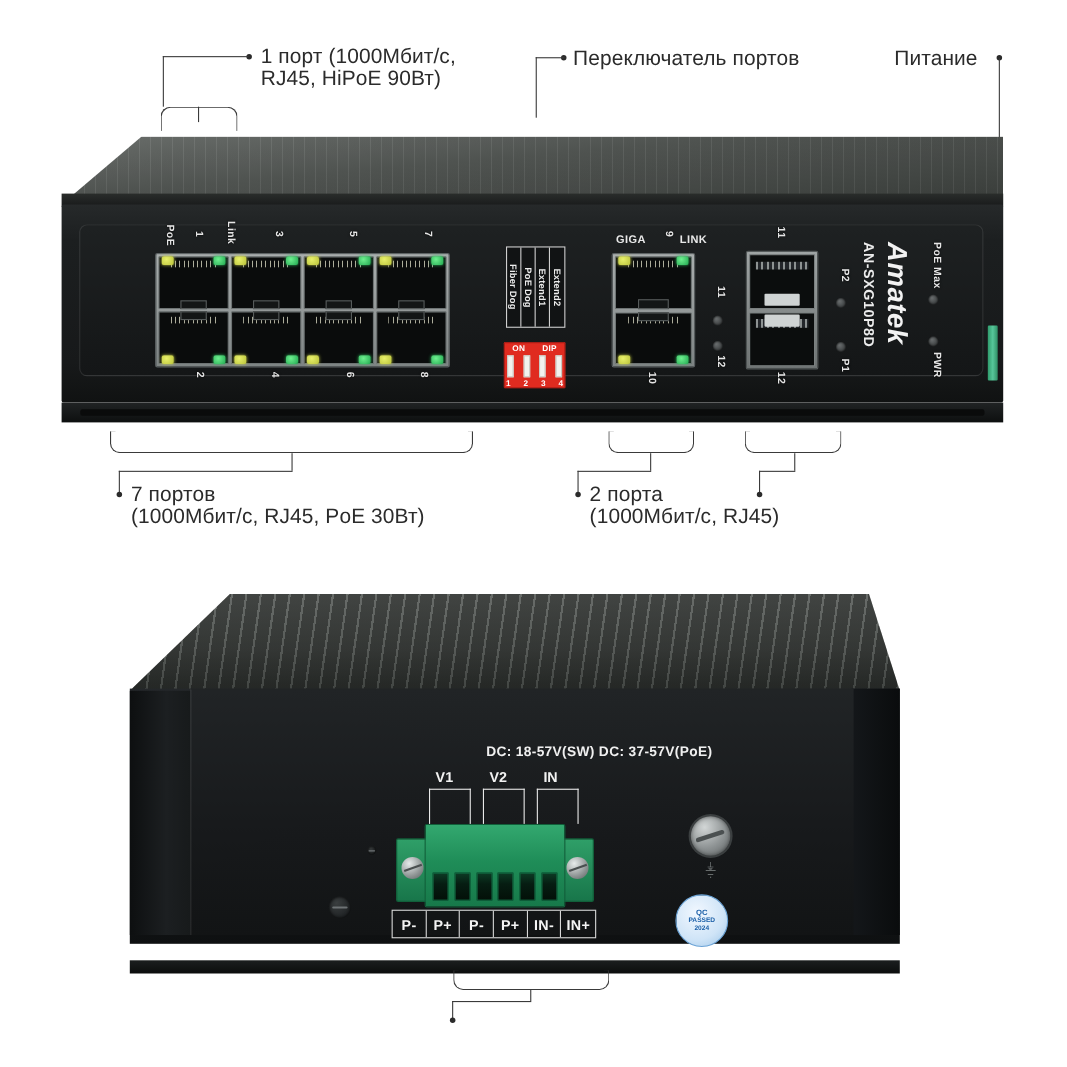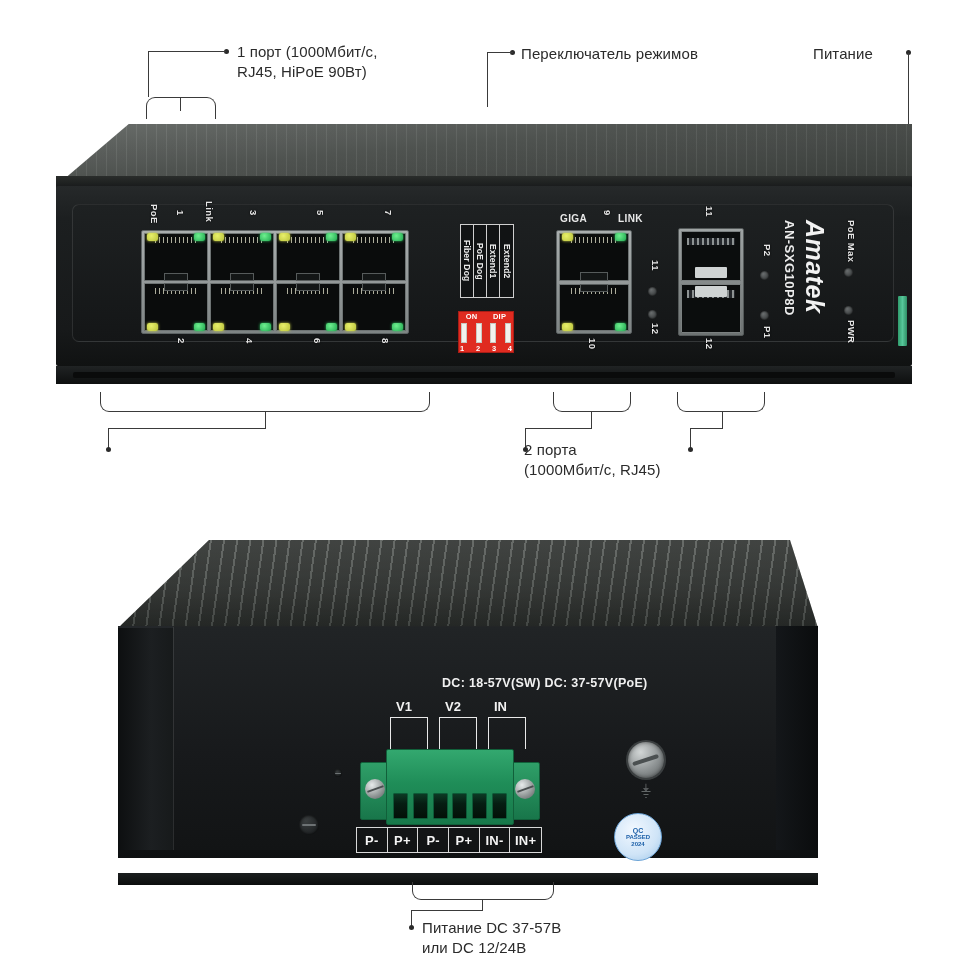--- a/index.html
+++ b/index.html
@@ -11,21 +11,21 @@
   #page {
     position: relative;
     width: 970px; height: 970px;
     background: #ffffff;
     overflow: hidden;
   }
 
   
   .callout {
     position: absolute;
-    font-size: 15px;
+    font-size: 19px;
     line-height: 20px;
     color: #2b2b2b;
     white-space: pre-line;
     letter-spacing: .1px;
   }
   .dot {
     position: absolute;
     width: 5px; height: 5px;
     border-radius: 50%;
     background: #2b2b2b;
@@ -368,21 +368,21 @@
 <div id="page">
 
   <div class="callout" style="left:237px; top:42px;">1 порт (1000Мбит/с,
 RJ45, HiPoE 90Вт)</div>
   <div class="dot" style="left:224px; top:49px;"></div>
   <div class="hline" style="left:148px; top:51px; width:78px;"></div>
   <div class="vline" style="left:148px; top:51px; height:46px;"></div>
   <div class="vline" style="left:180px; top:97px; height:14px;"></div>
   <div class="bracket-up" style="left:146px; top:97px; width:70px; height:22px;"></div>
 
-  <div class="callout" style="left:521px; top:44px;">Переключатель режимов</div>
+  <div class="callout" style="left:521px; top:44px;">Переключатель портов</div>
   <div class="dot" style="left:510px; top:50px;"></div>
   <div class="hline" style="left:487px; top:52px; width:26px;"></div>
   <div class="vline" style="left:487px; top:52px; height:55px;"></div>
 
   <div class="callout" style="left:813px; top:44px;">Питание</div>
   <div class="dot" style="left:906px; top:50px;"></div>
   <div class="vline" style="left:908px; top:53px; height:97px;"></div>
   <div class="hline" style="left:893px; top:150px; width:16px;"></div>
 
   <div id="dev-front">
@@ -539,27 +539,29 @@
     </div>
 
     <div class="foot-strip"></div>
   </div>
 
   <div class="bracket-down" style="left:100px; top:392px; width:330px; height:20px;"></div>
   <div class="vline" style="left:265px; top:412px; height:16px;"></div>
   <div class="hline" style="left:108px; top:428px; width:158px;"></div>
   <div class="vline" style="left:108px; top:428px; height:20px;"></div>
   <div class="dot" style="left:106px; top:447px;"></div>
+  <div class="callout" style="left:119px; top:440px;">7 портов
+(1000Мбит/с, RJ45, PoE 30Вт)</div>
 
   <div class="bracket-down" style="left:553px; top:392px; width:78px; height:20px;"></div>
   <div class="vline" style="left:591px; top:412px; height:16px;"></div>
   <div class="hline" style="left:525px; top:428px; width:67px;"></div>
   <div class="vline" style="left:525px; top:428px; height:20px;"></div>
   <div class="dot" style="left:523px; top:447px;"></div>
-  <div class="callout" style="left:524px; top:440px;">2 порта
+  <div class="callout" style="left:536px; top:440px;">2 порта
 (1000Мбит/с, RJ45)</div>
 
   <div class="bracket-down" style="left:677px; top:392px; width:88px; height:20px;"></div>
   <div class="vline" style="left:722px; top:412px; height:16px;"></div>
   <div class="hline" style="left:690px; top:428px; width:33px;"></div>
   <div class="vline" style="left:690px; top:428px; height:20px;"></div>
   <div class="dot" style="left:688px; top:447px;"></div>
 
   <div id="dev-side">
     <div class="s-lid"></div>
@@ -631,16 +633,14 @@
       </div>
     </div>
     <div class="s-foot"></div>
   </div>
 
   <div class="bracket-down" style="left:412px; top:882px; width:142px; height:18px;"></div>
   <div class="vline" style="left:482px; top:900px; height:10px;"></div>
   <div class="hline" style="left:411px; top:910px; width:72px;"></div>
   <div class="vline" style="left:411px; top:910px; height:16px;"></div>
   <div class="dot" style="left:409px; top:925px;"></div>
-  <div class="callout" style="left:422px; top:918px;">Питание DC 37-57В
-или DC 12/24В</div>
 
 </div>
 
 </body></html>

